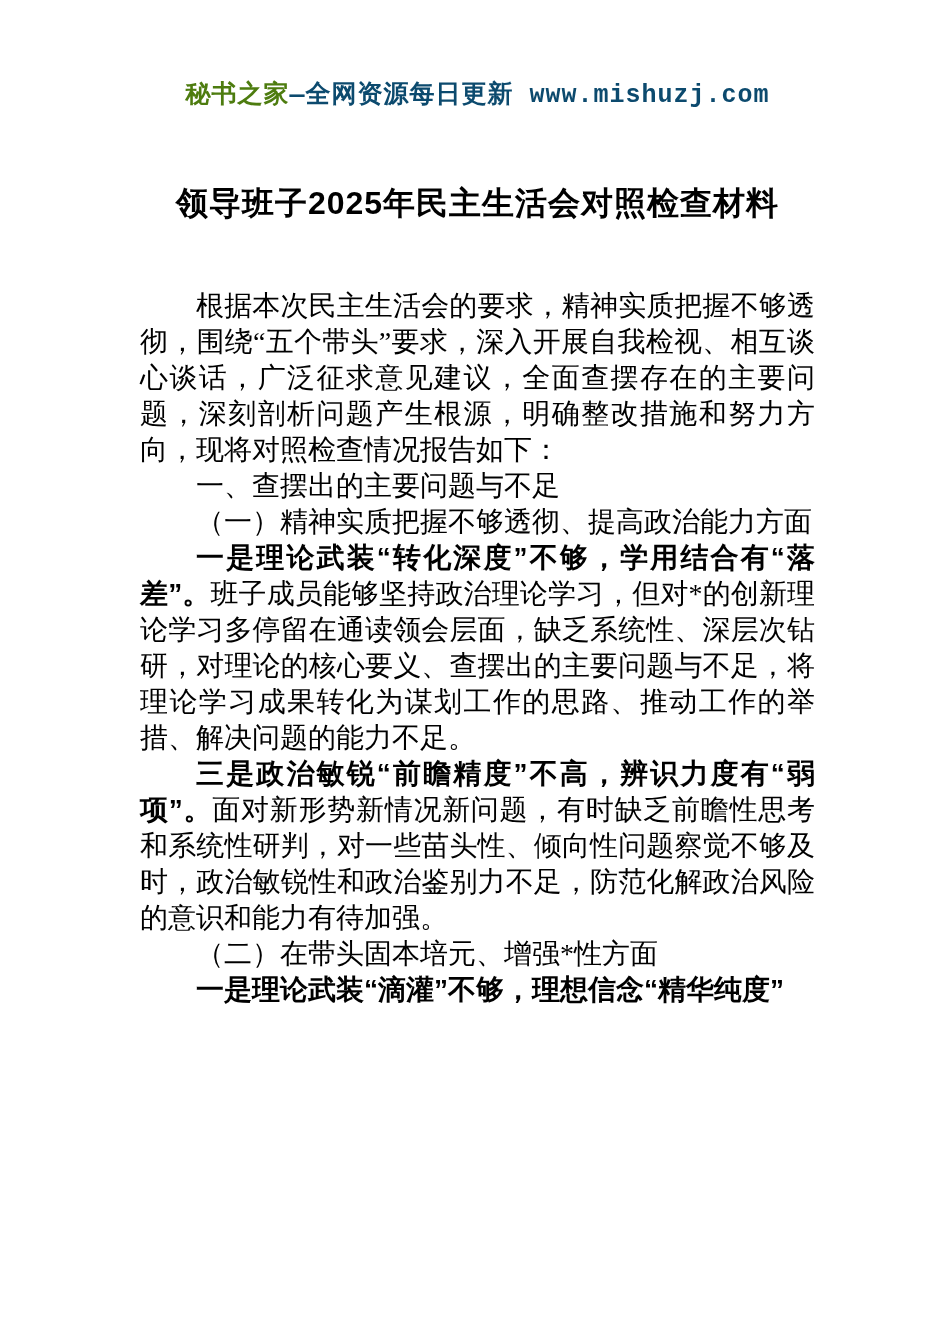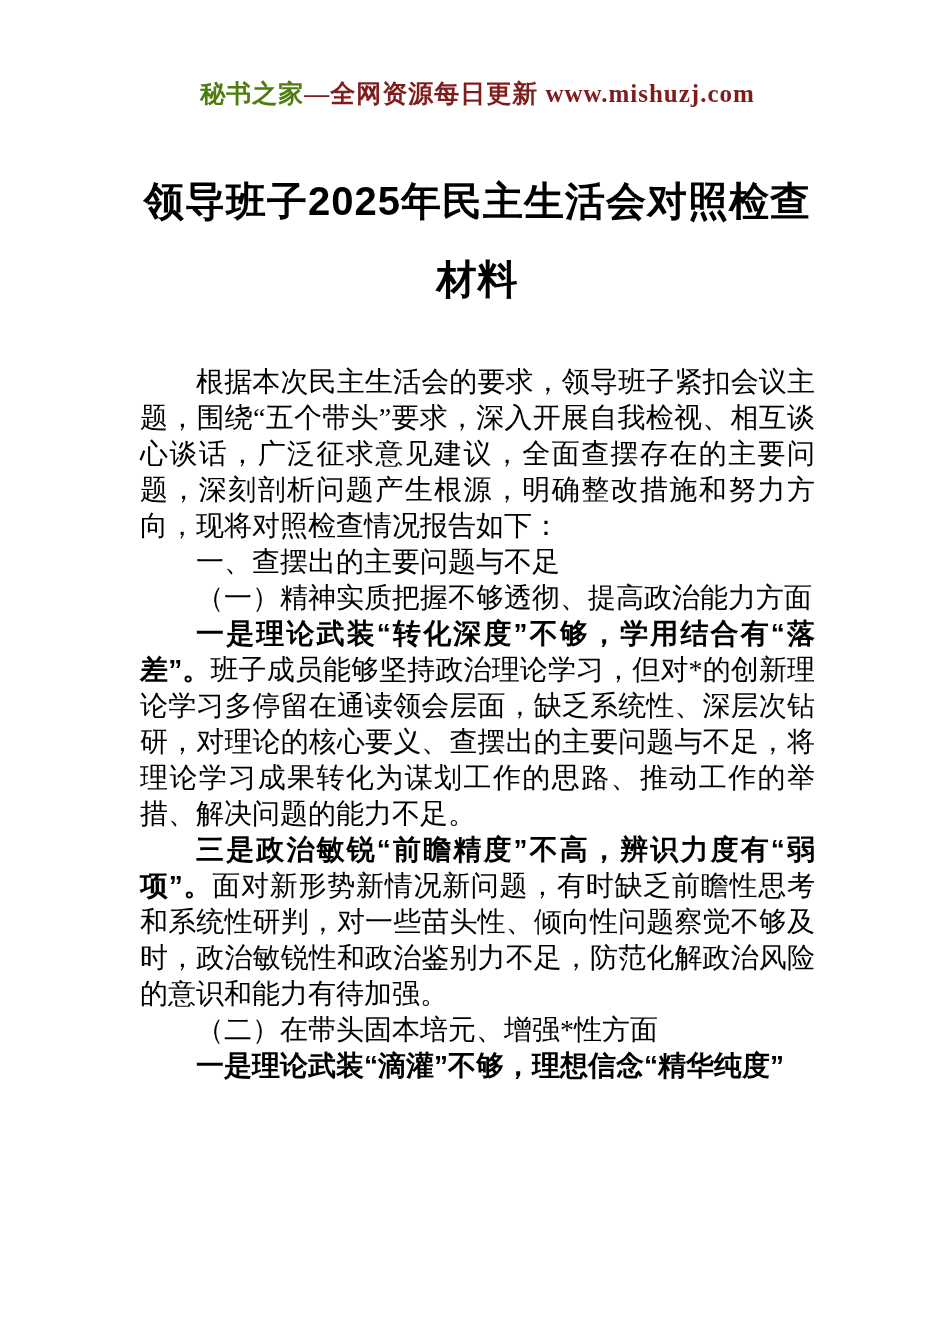--- a/index.html
+++ b/index.html
@@ -24,28 +24,29 @@
     font-size: 25px;
     font-weight: bold;
     letter-spacing: 1px;
     line-height: 32px;
     white-space: nowrap;
   }
   .site-header .brand {
     color: #4d7c0f;
   }
   .site-header .tagline {
-    color: #7f1d1d;
+    color: #0c4a6e;
+    font-family: Liberation Mono, monospace;
   }
   .doc-title {
     margin: 52px 0 0 0;
     text-align: center;
     font-family: "Liberation Sans", sans-serif;
     font-weight: 700;
-    font-size: 40px;
+    font-size: 32px;
     line-height: 78px;
     letter-spacing: 1px;
     color: #000000;
   }
   .doc-title .title-line {
     display: block;
   }
   .doc-body {
     margin-top: 46px;
     font-size: 28px;
@@ -70,21 +71,21 @@
 <div class="page">
 
   <div class="site-header"><span class="brand">秘书之家</span><span class="tagline">—全网资源每日更新 www.mishuzj.com</span></div>
 
   <h1 class="doc-title">
     <span class="title-line">领导班子2025年民主生活会对照检查材料</span>
   </h1>
 
   <div class="doc-body">
 
-    <p>根据本次民主生活会的要求，领导班子紧扣会议主题，围绕“五个带头”要求，深入开展自我检视、相互谈心谈话，广泛征求意见建议，全面查摆存在的主要问题，深刻剖析问题产生根源，明确整改措施和努力方向，现将对照检查情况报告如下：</p>
+    <p>根据本次民主生活会的要求，精神实质把握不够透彻，围绕“五个带头”要求，深入开展自我检视、相互谈心谈话，广泛征求意见建议，全面查摆存在的主要问题，深刻剖析问题产生根源，明确整改措施和努力方向，现将对照检查情况报告如下：</p>
 
     <p>一、查摆出的主要问题与不足</p>
 
     <p>（一）精神实质把握不够透彻、提高政治能力方面</p>
 
     <p><span class="lead">一是理论武装“转化深度”不够，学用结合有“落差”。</span><span>班子成员能够坚持政治理论学习，但对*的创新理论学习多停留在通读领会层面，缺乏系统性、深层次钻研，对理论的核心要义、查摆出的主要问题与不足，将理论学习成果转化为谋划工作的思路、推动工作的举措、解决问题的能力不足。</span></p>
 
 
     <p><span class="lead">三是政治敏锐“前瞻精度”不高，辨识力度有“弱项”。</span><span>面对新形势新情况新问题，有时缺乏前瞻性思考和系统性研判，对一些苗头性、倾向性问题察觉不够及时，政治敏锐性和政治鉴别力不足，防范化解政治风险的意识和能力有待加强。</span></p>
 

